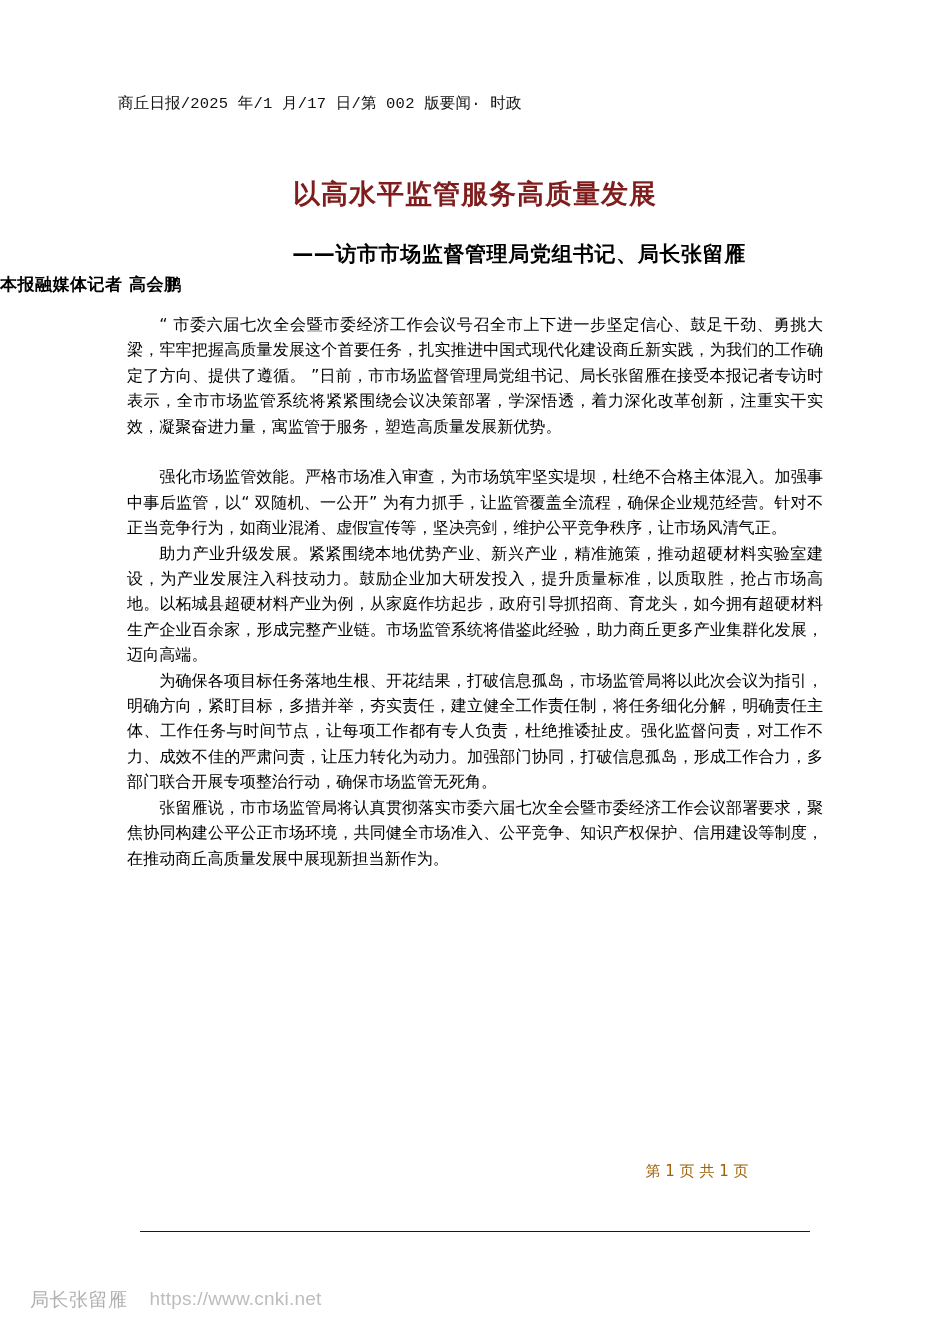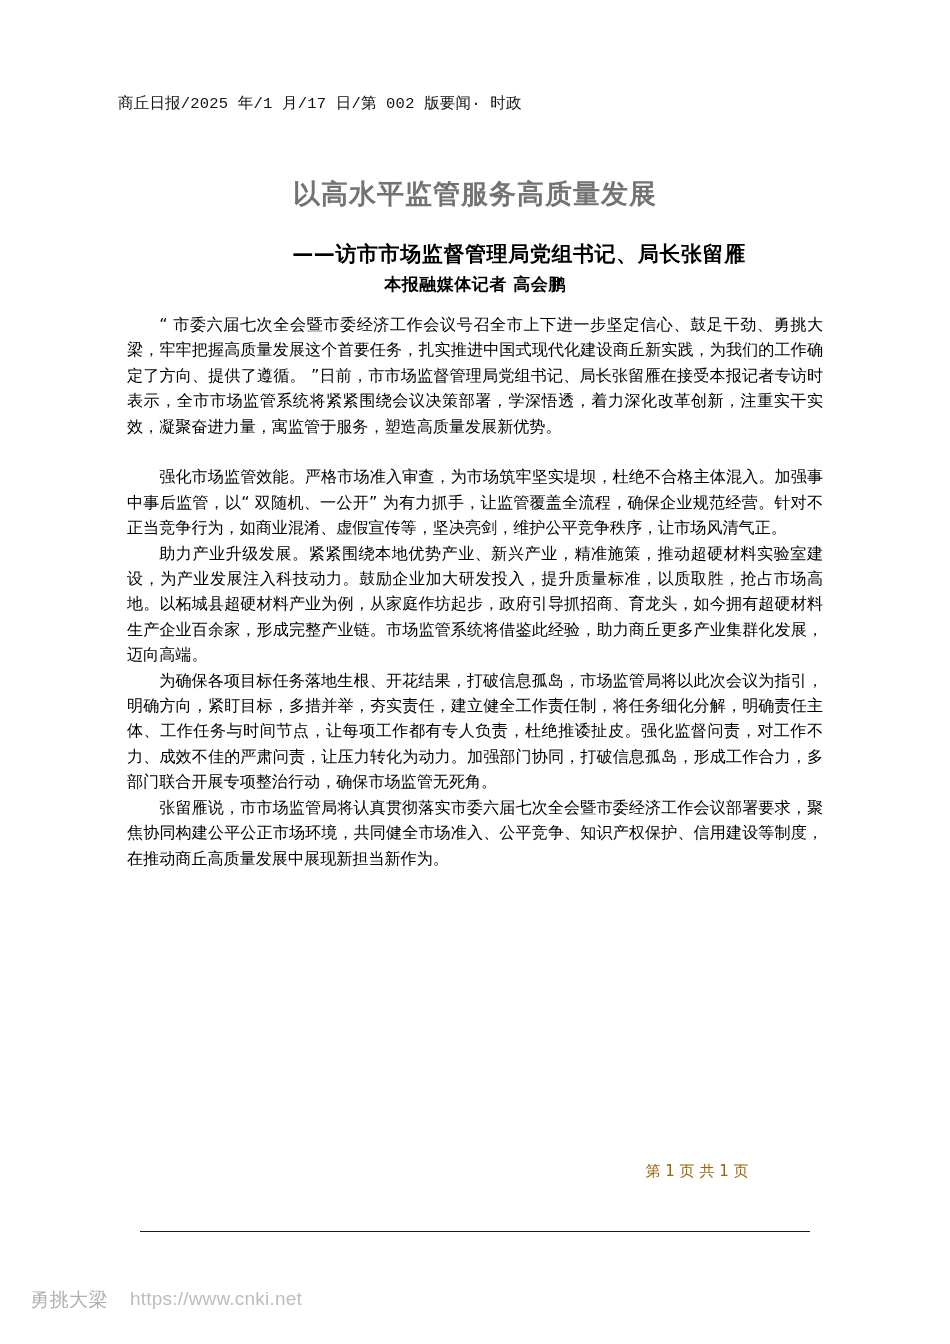--- a/index.html
+++ b/index.html
@@ -39,21 +39,21 @@
   .doc-title {
     position: absolute;
     left: 0;
     top: 157px;
     width: 950px;
     text-align: center;
     font-size: 27px;
     line-height: 34px;
     font-weight: bold;
     letter-spacing: 1px;
-    color: #737373;
+    color: #7f1d1d;
     margin-top: 20px;
   }
 
   .doc-subtitle {
     position: absolute;
     left: 0;
     top: 222px;
     width: 950px;
     text-align: center;
     font-size: 21px;
@@ -62,21 +62,21 @@
     letter-spacing: 0.6px;
     color: #000;
     padding-left: 44px;
   }
 
   .doc-byline {
     position: absolute;
     left: 0;
     top: 271px;
     width: 950px;
-    text-align: center;
+    text-align: left;
     font-size: 17px;
     line-height: 26px;
     font-weight: bold;
     letter-spacing: 0.5px;
     color: #000;
   }
 
   
   .body-block {
     position: absolute;
@@ -174,17 +174,17 @@
     <p>张留雁说，市市场监管局将认真贯彻落实市委六届七次全会暨市委经济工作会议部署要求，聚焦协同构建公平公正市场环境，共同健全市场准入、公平竞争、知识产权保护、信用建设等制度，在推动商丘高质量发展中展现新担当新作为。</p>
   </div>
 
   <div class="page-number">
     <span class="inner">第 1 页 共 1 页</span>
   </div>
 
   <div class="rule"></div>
 
   <div class="watermark">
-    <span class="wm-brand">勇挑大梁</span>
+    <span class="wm-brand">局长张留雁</span>
     <span class="wm-url">https://www.cnki.net</span>
   </div>
 
 </div>
 
 </body></html>

